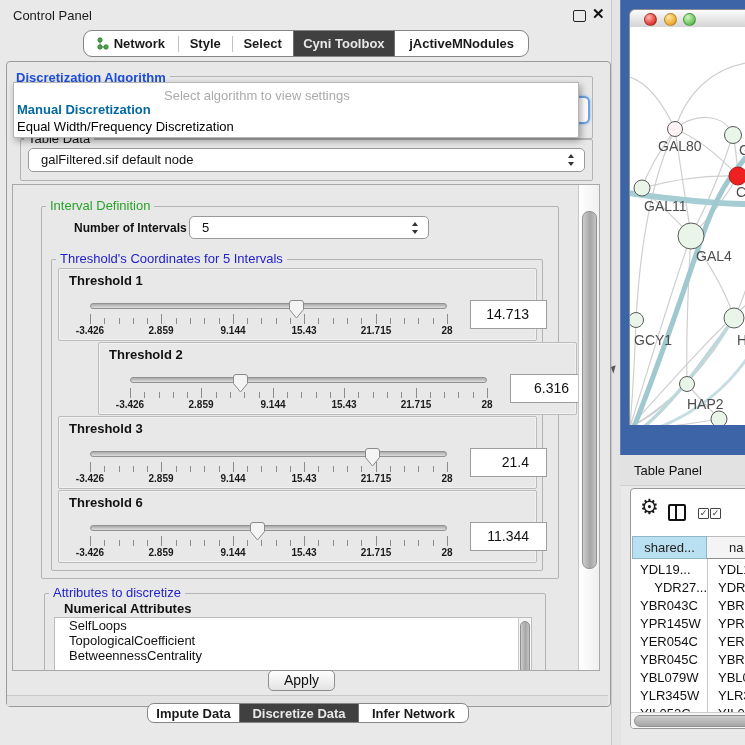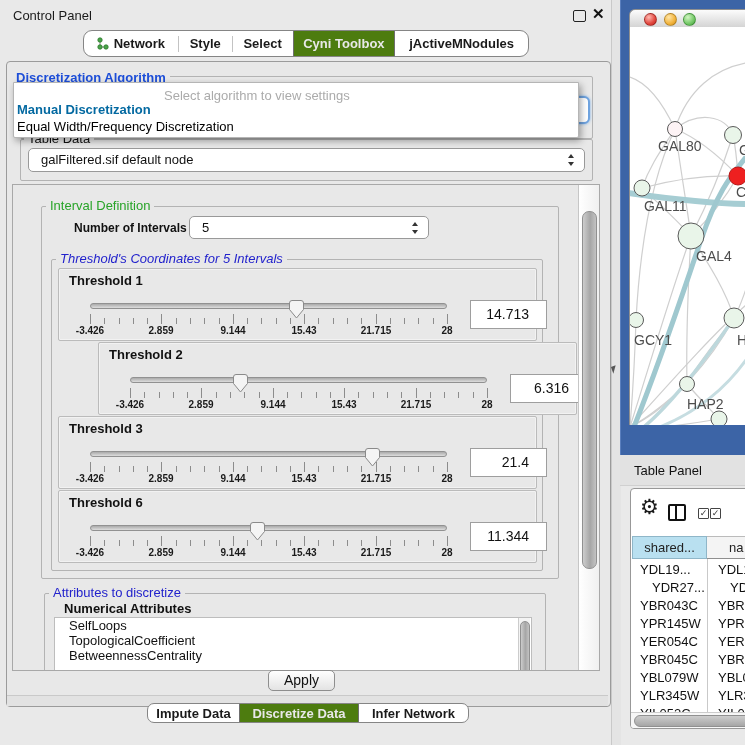--- a/index.html
+++ b/index.html
@@ -1,21 +1,21 @@
 <!DOCTYPE html>
 <html><head>
 <meta charset="utf-8">
 <style>
   html,body{margin:0;padding:0;}
   #page{position:relative;width:745px;height:745px;background:#e9e9e9;font-family:"Liberation Sans",sans-serif;overflow:hidden;}
   .abs{position:absolute;}
   .b{font-weight:bold;}
   .tabbar{display:flex;border:1px solid #858585;border-radius:9px;background:#fff;overflow:hidden;}
   .tabseg{display:flex;align-items:center;justify-content:center;font-size:13px;font-weight:bold;color:#1a1a1a;height:100%;}
-  .tabseg.sel{background:#4d7c0f;color:#e8e8e8;border-left:1px solid #6f6f6f;border-right:1px solid #6f6f6f;align-items:center;}
+  .tabseg.sel{background:#404040;color:#e8e8e8;border-left:1px solid #6f6f6f;border-right:1px solid #6f6f6f;align-items:center;}
   .tabdiv{width:1px;height:16px;background:#c3c3c3;align-self:center;}
   .outer{border:1px solid #9b9b9b;border-radius:4px;background:#e8e8e8;}
   .group{border:1px solid #b3b3b3;border-radius:2px;}
   .glabel{position:absolute;background:#e8e8e8;padding:0 4px;font-size:13px;line-height:14px;}
   .combo{background:#fff;border:1px solid #999;border-radius:5px;font-size:13px;color:#111;}
   .combo .txt{position:absolute;left:12px;top:0;line-height:22px;}
   .arrows{position:absolute;right:9px;top:50%;width:7px;height:12px;transform:translateY(-50%);}
   .arrows .up{position:absolute;top:0;left:0;width:0;height:0;border-left:3.5px solid transparent;border-right:3.5px solid transparent;border-bottom:4.5px solid #333;}
   .arrows .dn{position:absolute;bottom:0;left:0;width:0;height:0;border-left:3.5px solid transparent;border-right:3.5px solid transparent;border-top:4.5px solid #333;}
   .popup{background:#fff;border:1px solid #b5b5b5;border-radius:0 0 2px 2px;box-shadow:2px 3px 7px rgba(0,0,0,.35);}
@@ -100,21 +100,21 @@
       <div class="abs b" style="left:61px;top:36px;font-size:12px;color:#111;">Number of Intervals</div>
       <div class="abs combo" style="left:176px;top:31px;width:238px;height:21px;">
         <span class="txt" style="line-height:21px;">5</span>
         <span class="arrows">
             <span class="up"></span>
             <span class="dn"></span>
           </span>
       </div>
 
       <div class="abs group" style="left:38px;top:74px;width:490px;height:310px;"></div>
-      <div class="abs glabel" style="left:43px;top:67px;color:#2222cc;font-style:italic;">Threshold's Coordinates for 5 Intervals</div>
+      <div class="abs glabel" style="left:43px;top:67px;color:#2222cc;">Threshold's Coordinates for 5 Intervals</div>
 
       <div class="tpanel" style="top:83px;">
         <div class="tlabel">Threshold 1</div>
         <div class="track"></div>
         <div class="ticks"></div>
         <div class="thumb" style="left:230px;">
           <svg width="15" height="19">
               <path d="M3 0.5 h9 a2.5 2.5 0 0 1 2.5 2.5 v6.5 L7.5 18 L0.5 9.5 V3 A2.5 2.5 0 0 1 3 0.5 Z" fill="#f4f4f4" stroke="#8a8a8a"></path>
             </svg>
         </div>
@@ -292,21 +292,21 @@
     <div class="chk" style="left:79px;top:19px;">✓</div>
     <div class="abs" style="left:1px;top:47px;width:75px;height:23px;background:#b9e0f0;border:1px solid #8fb6c8;box-sizing:border-box;">
       <div class="hdrcell" style="line-height:21px;">shared...</div>
     </div>
     <div class="abs" style="left:76px;top:47px;width:44px;height:23px;background:#f4f4f4;border-top:1px solid #bbb;border-bottom:1px solid #8f8f8f;box-sizing:border-box;">
       <div class="hdrcell" style="text-align:left;padding-left:22px;line-height:21px;">na</div>
     </div>
     <div class="abs" style="left:0;top:70px;width:120px;height:153px;overflow:hidden;">
       <div style="position:absolute;left:76px;top:0;width:1px;height:160px;background:#c9c9c9;"></div>
       <div class="table-row" style="position:absolute;left:0;top:1px;"><span style="width:67px;padding-left:9px;">YDL19...</span><span style="padding-left:11px;">YDL1</span></div>
-      <div class="table-row" style="position:absolute;left:0;top:19px;"><span style="width:67px;padding-left:21px;">YDR27...</span><span style="padding-left:11px;">YDR2</span></div>
+      <div class="table-row" style="position:absolute;left:0;top:19px;"><span style="width:67px;padding-left:9px;text-align:right;">YDR27...</span><span style="padding-left:11px;">YDR2</span></div>
       <div class="table-row" style="position:absolute;left:0;top:37px;"><span style="width:67px;padding-left:9px;">YBR043C</span><span style="padding-left:11px;">YBR0</span></div>
       <div class="table-row" style="position:absolute;left:0;top:55px;"><span style="width:67px;padding-left:9px;">YPR145W</span><span style="padding-left:11px;">YPR1</span></div>
       <div class="table-row" style="position:absolute;left:0;top:73px;"><span style="width:67px;padding-left:9px;">YER054C</span><span style="padding-left:11px;">YER0</span></div>
       <div class="table-row" style="position:absolute;left:0;top:91px;"><span style="width:67px;padding-left:9px;">YBR045C</span><span style="padding-left:11px;">YBR0</span></div>
       <div class="table-row" style="position:absolute;left:0;top:109px;"><span style="width:67px;padding-left:9px;">YBL079W</span><span style="padding-left:11px;">YBL0</span></div>
       <div class="table-row" style="position:absolute;left:0;top:127px;"><span style="width:67px;padding-left:9px;">YLR345W</span><span style="padding-left:11px;">YLR3</span></div>
       <div class="table-row" style="position:absolute;left:0;top:145px;"><span style="width:67px;padding-left:9px;">YIL052C</span><span style="padding-left:11px;">YIL0</span></div>
     </div>
     <div class="abs" style="left:0;top:223px;width:120px;height:15px;background:#f7f7f7;border-top:1px solid #ccc;">
       <div style="position:absolute;left:3px;top:2px;width:130px;height:10px;border:1px solid #909090;border-radius:6px;background:linear-gradient(#cdcdcd,#a6a6a6);"></div>

